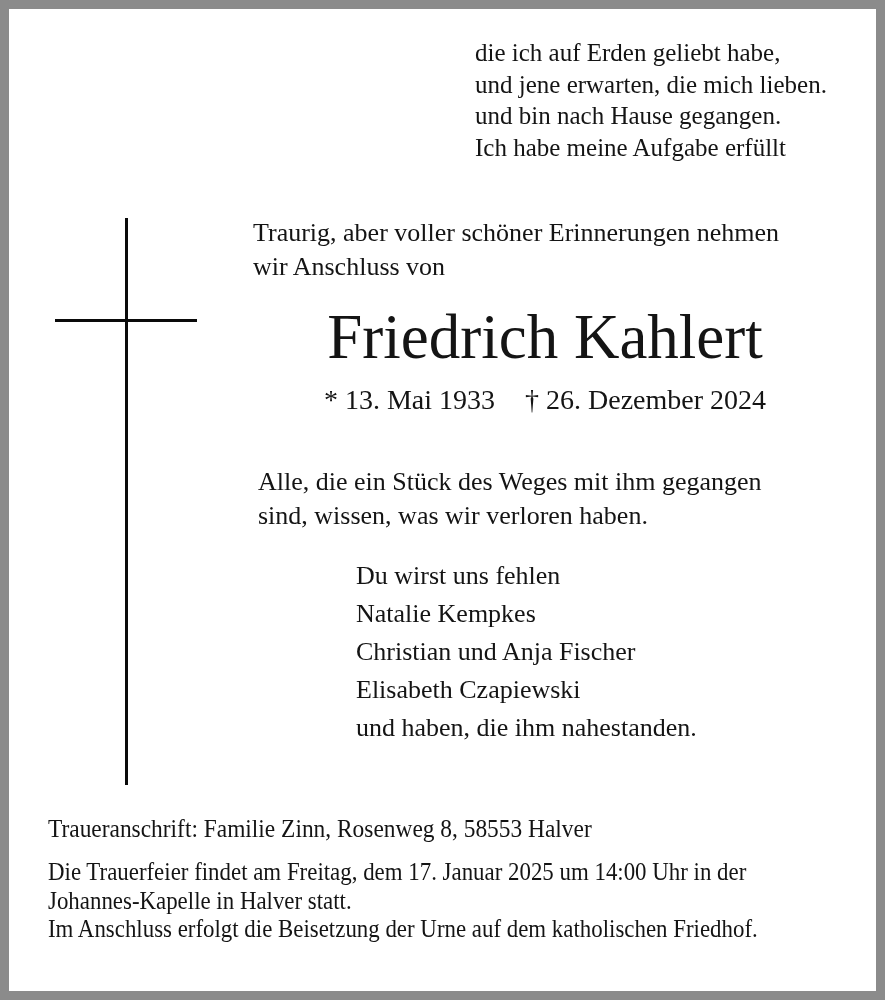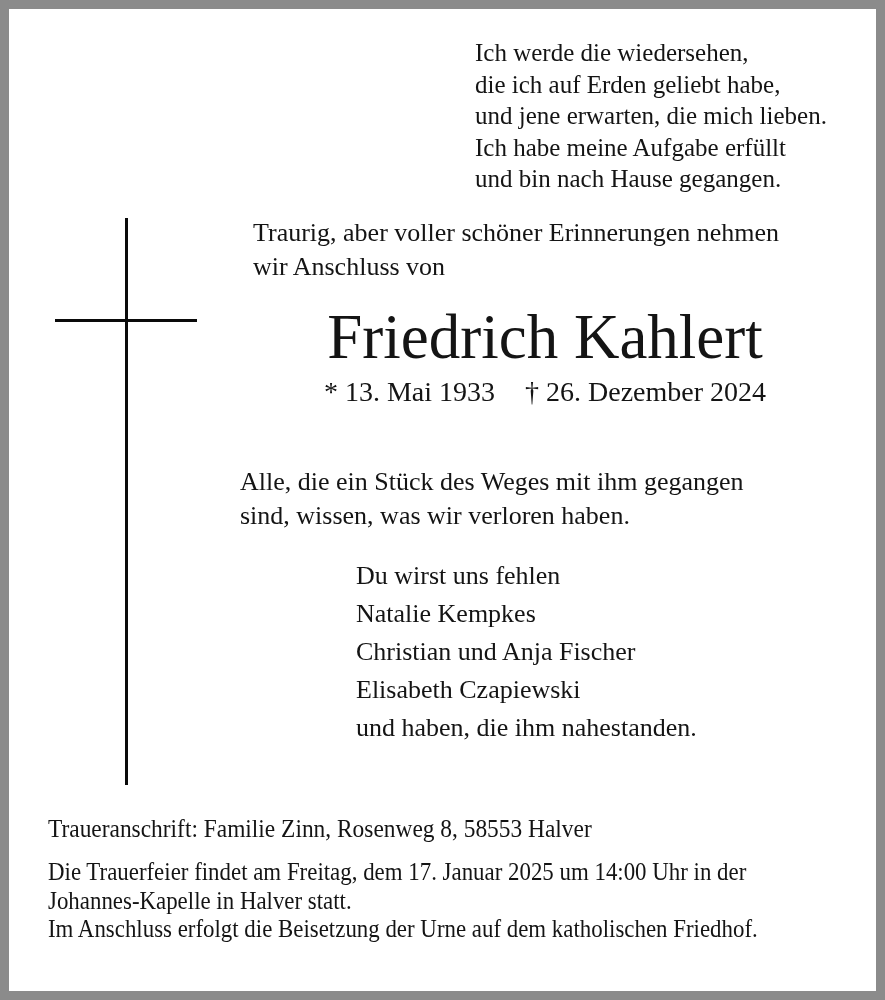--- a/index.html
+++ b/index.html
@@ -58,28 +58,28 @@
   }
   .deceased-name {
     font-size: 63px;
     line-height: 70px;
     white-space: nowrap;
   }
   .dates {
     display: flex;
     justify-content: center;
     column-gap: 30px;
-    margin-top: 3px;
+    margin-top: 11px;
     font-size: 28px;
     line-height: 34px;
     white-space: nowrap;
   }
   .tribute {
     position: absolute;
-    left: 240px; top: 465px;
+    left: 258px; top: 465px;
     font-size: 26px;
     line-height: 34px;
     white-space: nowrap;
   }
   .mourners {
     position: absolute;
     left: 356px; top: 557px;
     font-size: 26px;
     line-height: 38px;
     white-space: nowrap;
@@ -108,25 +108,24 @@
 
 <div class="page">
   <div class="frame"></div>
 
   <div>
     <div class="cross-v"></div>
     <div class="cross-h"></div>
   </div>
 
   <div class="poem">
-    <div>Ich werde die wiedersehen,</div>
     <div>die ich auf Erden geliebt habe,</div>
     <div>und jene erwarten, die mich lieben.</div>
+    <div>und bin nach Hause gegangen.</div>
     <div>Ich habe meine Aufgabe erfüllt</div>
-    <div>und bin nach Hause gegangen.</div>
   </div>
 
   <div class="intro">
     <div>Traurig, aber voller schöner Erinnerungen nehmen</div>
     <div>wir Anschluss von</div>
   </div>
 
   <div class="name-block">
     <div class="deceased-name">Friedrich Kahlert</div>
     <div class="dates">

